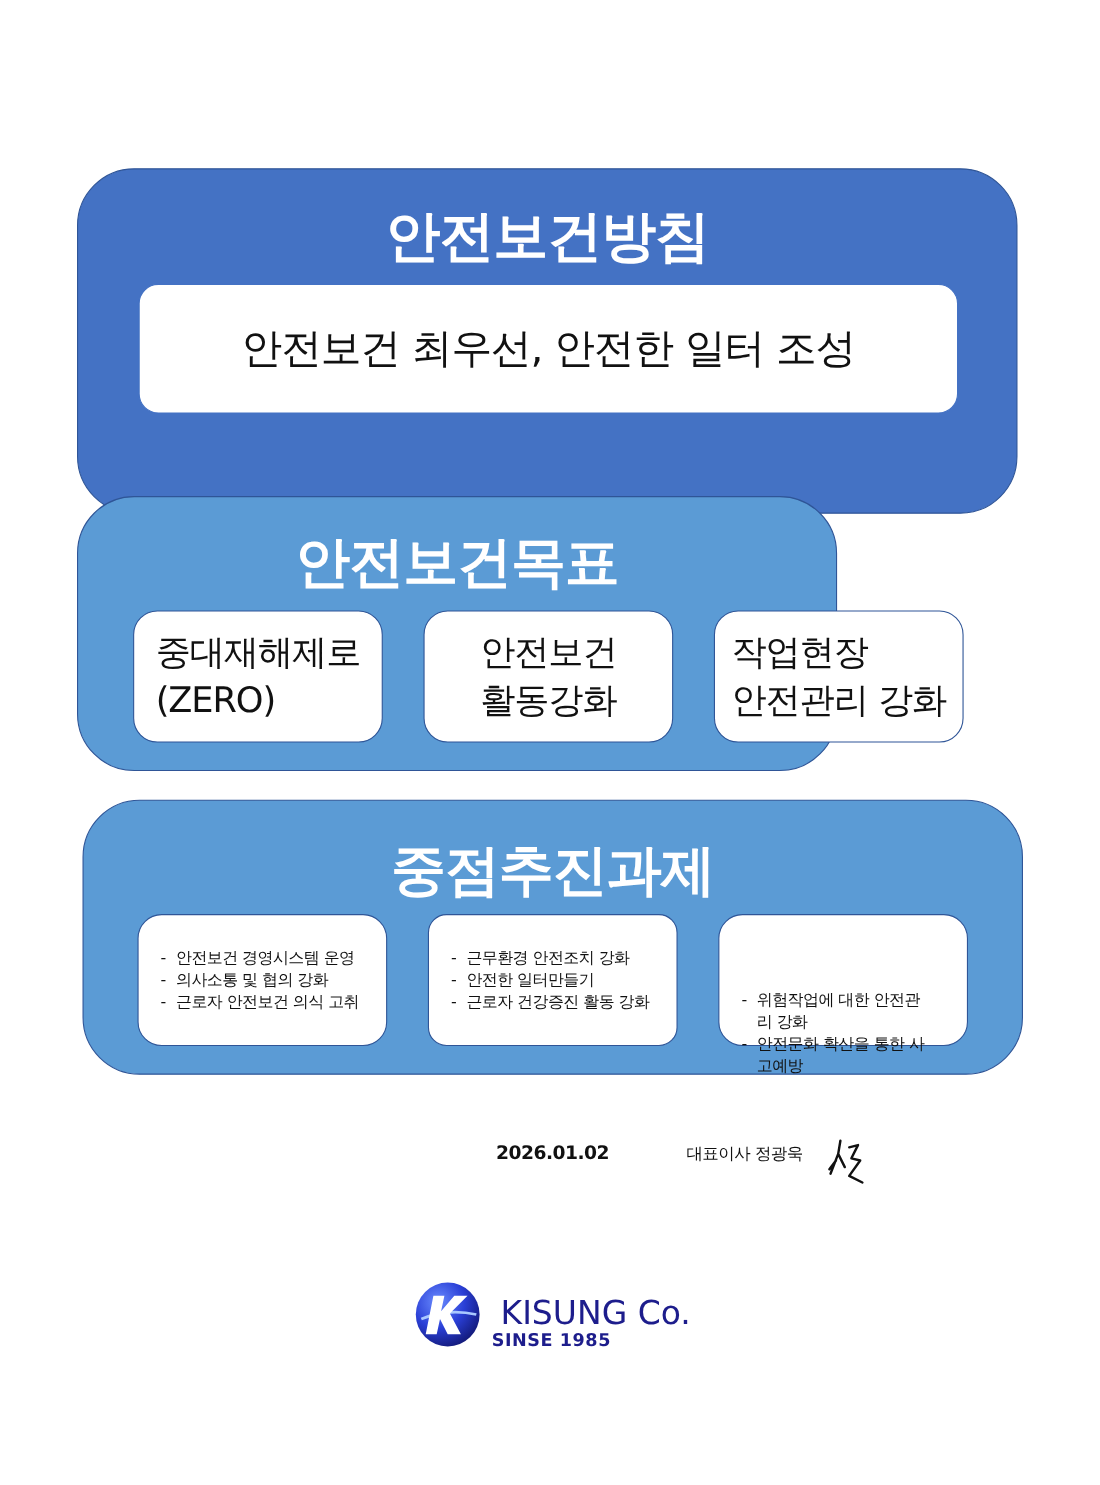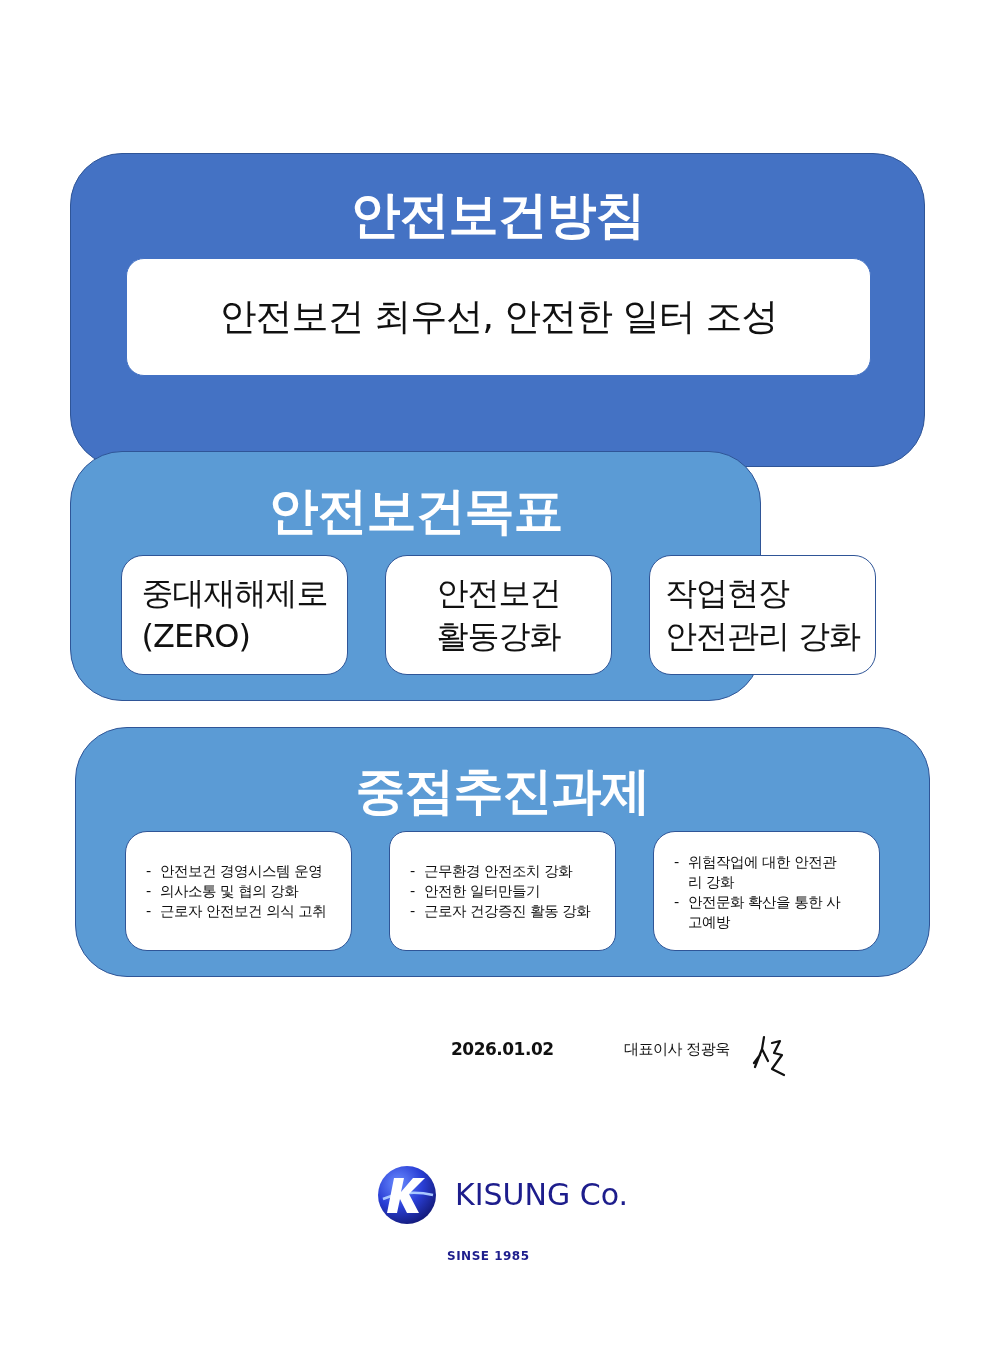--- a/index.html
+++ b/index.html
@@ -53,21 +53,21 @@
     .task-list li::before { content: "-"; position: absolute; left: 0; top: 0; }
 
     .signature-row { position: absolute; top: 1037px; left: 0; width: 1000px; height: 40px; }
     .date { position: absolute; left: 451px; top: 2px; font-size: 17px; font-weight: bold; letter-spacing: -0.5px; }
     .ceo { position: absolute; left: 624px; top: 3px; font-size: 15px; letter-spacing: -0.5px; }
     .sig { position: absolute; left: 750px; top: -4px; }
 
     .logo { position: absolute; left: 377px; top: 1165px; width: 260px; height: 60px; }
     .logo-mark { position: absolute; left: 0; top: 0; }
     .logo-name { position: absolute; left: 78px; top: 12px; font-family: "DejaVu Sans", sans-serif; font-size: 30px; color: #1d1d8c; letter-spacing: 0px; text-align: right; }
-    .logo-sub { position: absolute; left: 70px; top: 44px; font-size: 12px; font-weight: bold; color: #1d1d8c; letter-spacing: 0.5px; margin-top: 40px; }
+    .logo-sub { position: absolute; left: 70px; top: 44px; font-size: 16px; font-weight: bold; color: #1d1d8c; letter-spacing: 0.5px; }
   </style>
 </head>
 <body>
 
 <section class="panel" id="policy">
   <h1 class="panel-title">안전보건방침</h1>
   <div class="inner-box">
     <span>안전보건 최우선, 안전한 일터 조성</span>
   </div>
 </section>
@@ -98,21 +98,21 @@
     </ul>
   </div>
   <div class="inner-box" style="left:313px;border-radius:17px;">
     <ul class="task-list">
       <li>근무환경 안전조치 강화</li>
       <li>안전한 일터만들기</li>
       <li>근로자 건강증진 활동 강화</li>
     </ul>
   </div>
   <div class="inner-box" style="left:577px; align-items:flex-start; padding-top:20px;">
-    <ul class="task-list" style="width:170px;">
+    <ul class="task-list" style="width:170px;margin-top:48px;">
       <li>위험작업에 대한 안전관리 강화</li>
       <li>안전문화 확산을 통한 사고예방</li>
     </ul>
   </div>
 </section>
 
 <div class="signature-row">
   <span class="date">2026.01.02</span>
   <span class="ceo">대표이사 정광욱</span>
   <span class="sig">

